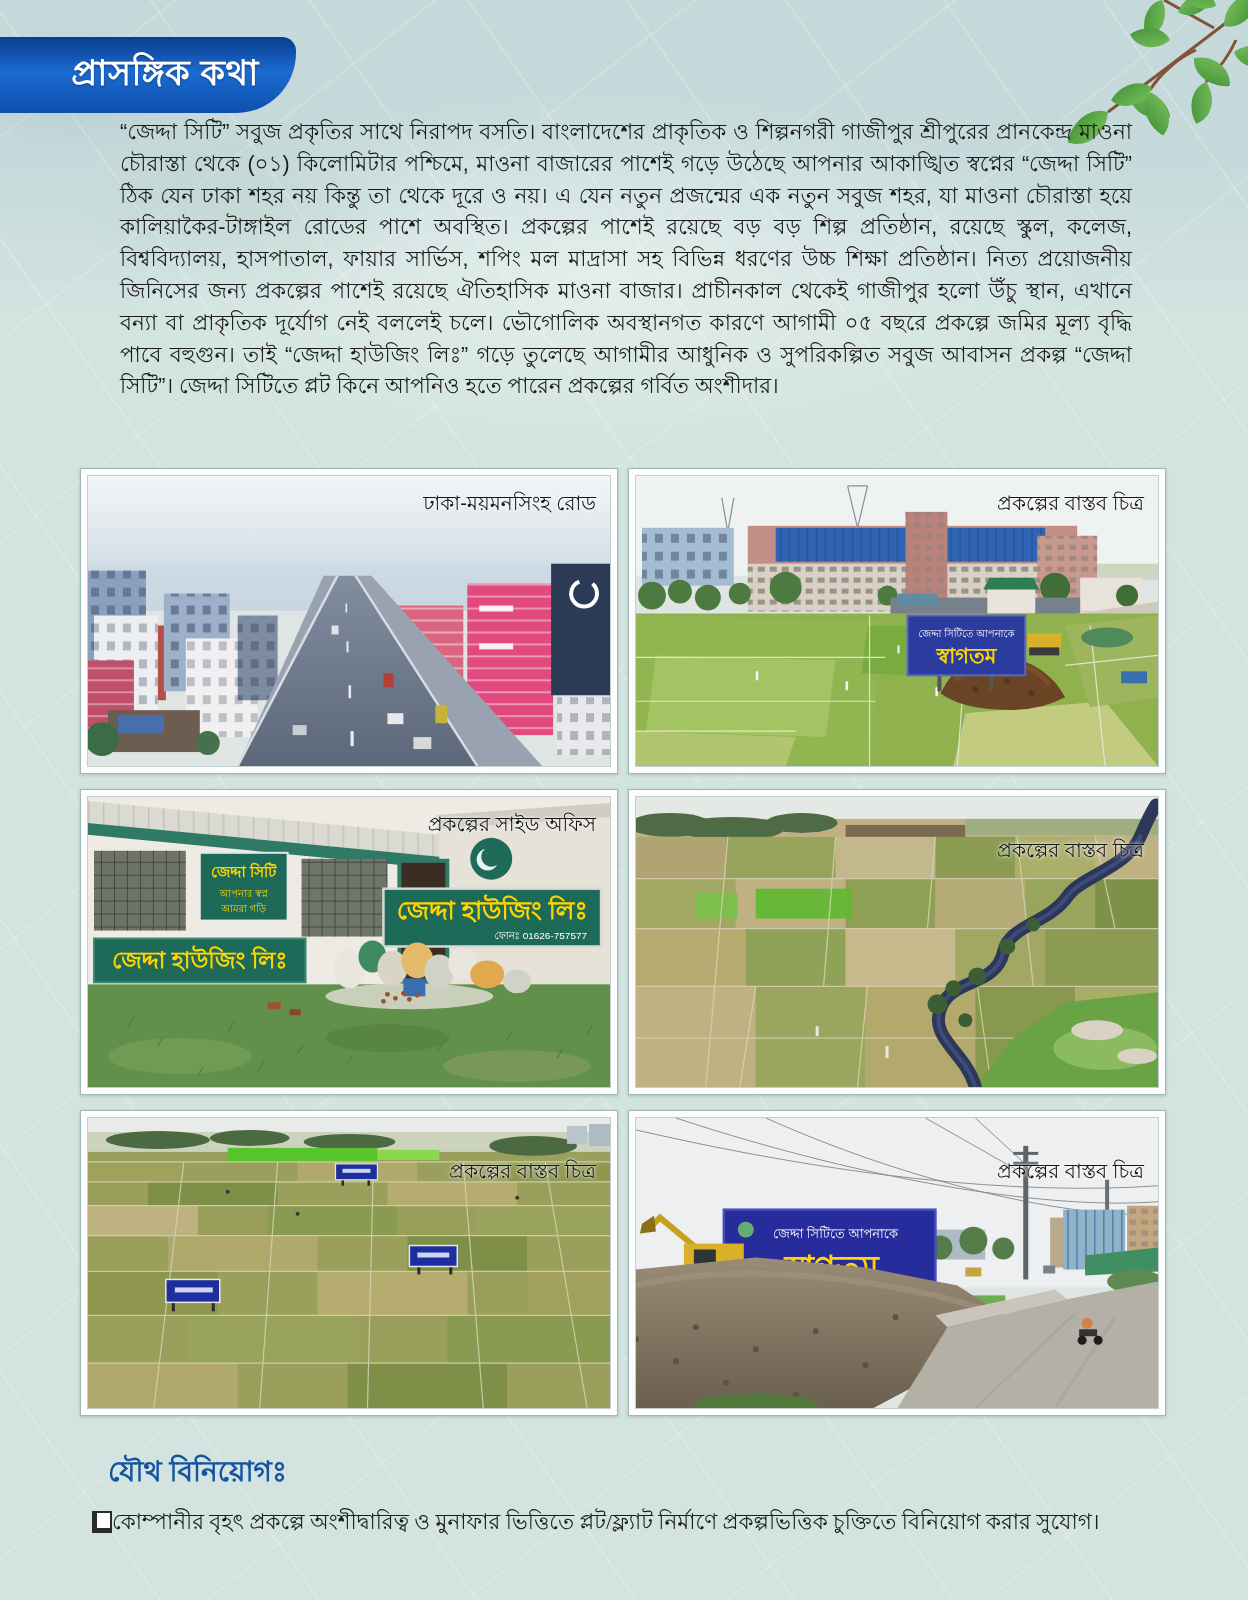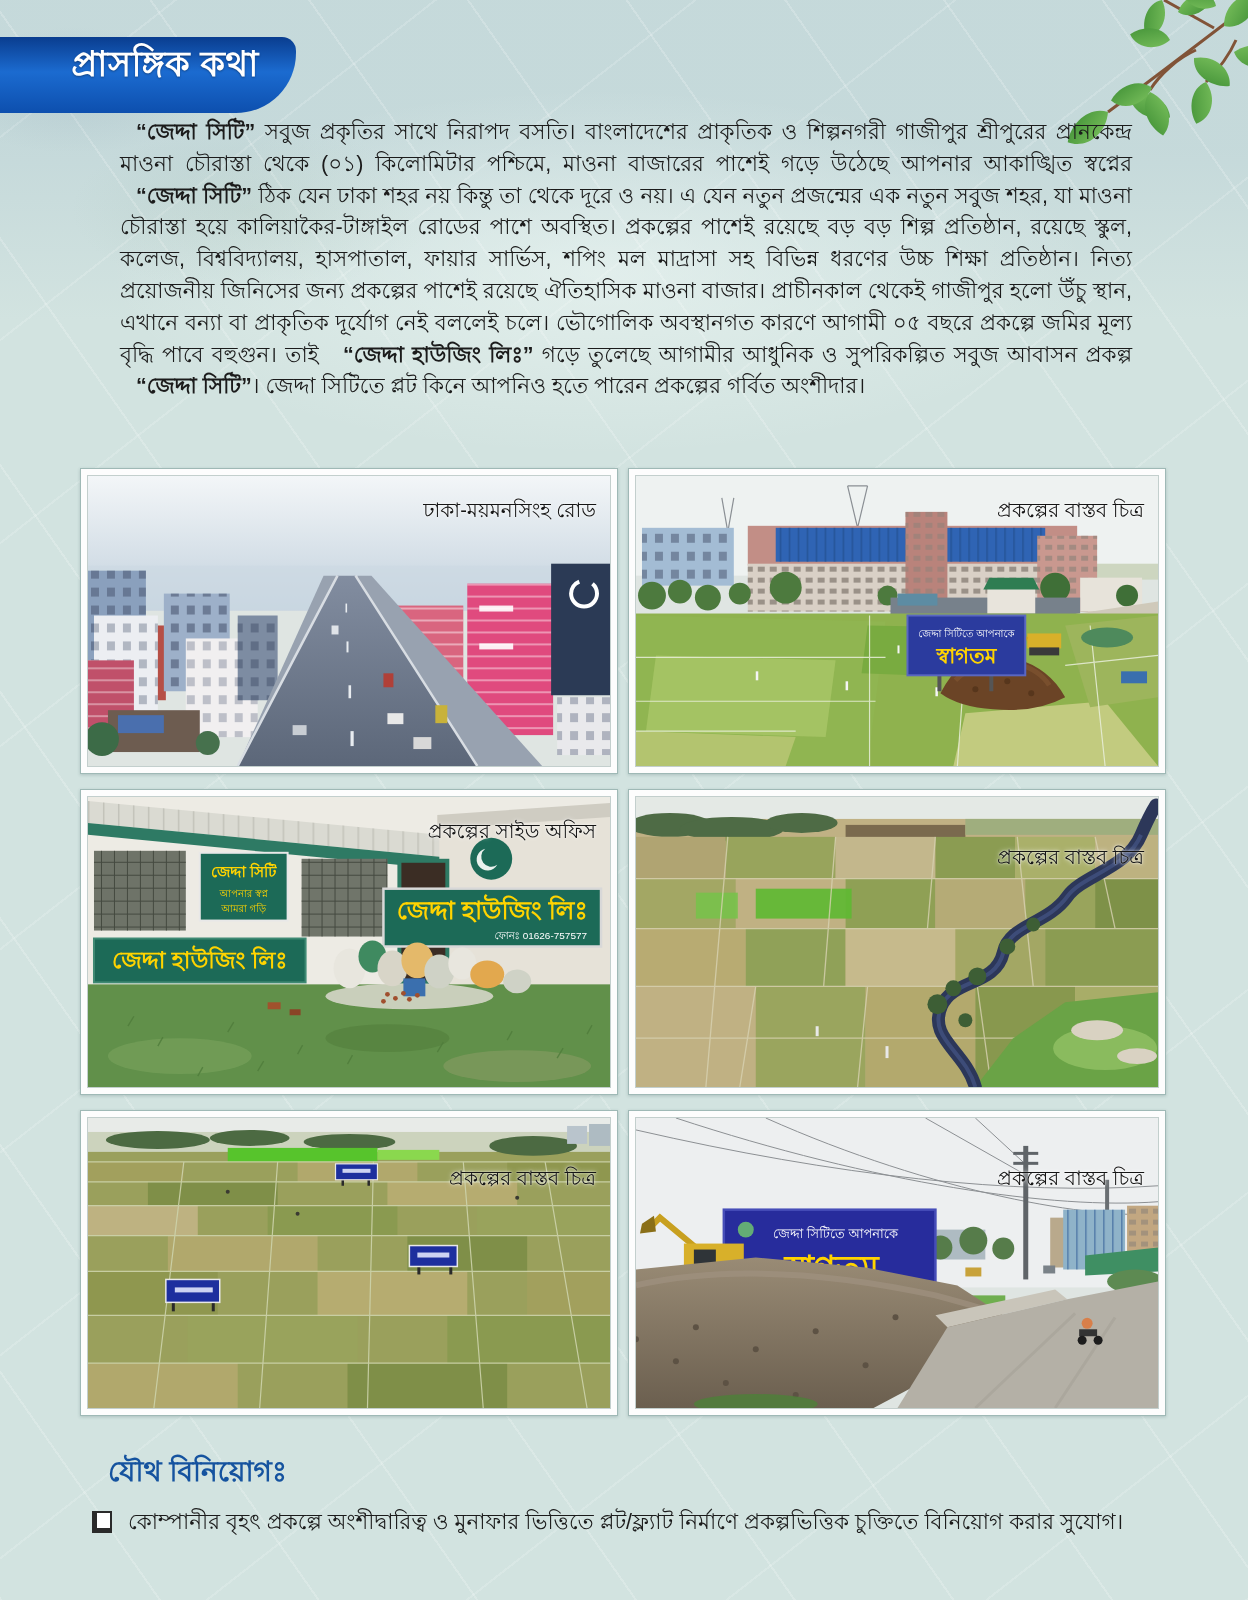--- a/index.html
+++ b/index.html
@@ -23,61 +23,60 @@
     content:"";position:absolute;left:0;top:0;width:420px;height:300px;
     background:
       radial-gradient(ellipse 200px 90px at 18% 30%, rgba(120,150,170,.18), transparent 70%),
       radial-gradient(ellipse 260px 120px at 60% 70%, rgba(140,170,150,.14), transparent 70%);
   }
 
   .badge{
     position:absolute;left:0;top:37px;width:296px;height:76px;
     background:linear-gradient(180deg,#0a3d8f 0%,#1b6bd0 46%,#0d4fae 100%);
     border-radius:0 14px 60px 0;
-    display:flex;align-items:flex-start;justify-content:center;
+    display:flex;align-items:center;justify-content:center;
     padding-left:34px;box-sizing:border-box;
   }
   .badge span{color:#fff;font-weight:bold;font-size:35px;letter-spacing:.5px;
     text-shadow:0 1px 2px rgba(0,0,0,.35);}
 
   .leafdeco{position:absolute;top:0;right:0;width:238px;height:158px;}
 
   .intro{
     position:absolute;left:120px;top:117px;width:1012px;
     font-size:21.5px;line-height:31.8px;text-align:justify;color:#1b1b1b;
   }
-  .intro .b{font-weight:bold;margin-left:16px;}
+  .intro .b{font-weight:normal;}
 
   .photo{
     position:absolute;width:538px;height:306px;box-sizing:border-box;
     background:#fdfdfd;padding:6px;border:1px solid #9fb9b6;
     box-shadow:0 1px 3px rgba(60,90,90,.25);
   }
   .scene{position:relative;width:100%;height:100%;border:1px solid #c3cfcd;
     box-sizing:border-box;overflow:hidden;background:#dfe5e2;}
   .scene svg{display:block;width:100%;height:100%;}
   .caption{
     position:absolute;right:14px;top:12px;font-size:20px;color:#151515;
     text-shadow:0 0 5px rgba(255,255,255,.85),0 0 2px rgba(255,255,255,.9);
     white-space:nowrap;
-    margin-top:7px;
   }
   .cap-low{top:38px;}
 
   .p1{left:80px;top:468px;} .p2{left:628px;top:468px;}
   .p3{left:80px;top:789px;} .p4{left:628px;top:789px;}
   .p5{left:80px;top:1110px;} .p6{left:628px;top:1110px;}
 
   .joint-head{
     position:absolute;left:108px;top:1450px;font-size:28px;font-weight:bold;
     color:#15539f;
   }
   .joint-item{
     position:absolute;left:92px;top:1505px;width:1070px;
-    font-size:21.5px;color:#1b1b1b;display:flex;align-items:flex-start;gap:16px;
+    font-size:21.5px;color:#1b1b1b;display:flex;align-items:flex-start;font-family:Liberation Serif, serif;
   }
   .sq-bullet{
     flex:0 0 auto;width:13px;height:15px;margin-top:6px;
     border:2px solid #2a2a2a;border-left-width:5px;border-bottom-width:5px;
     background:#fff;
   }
 </style>
 </head>
 <body>
 

